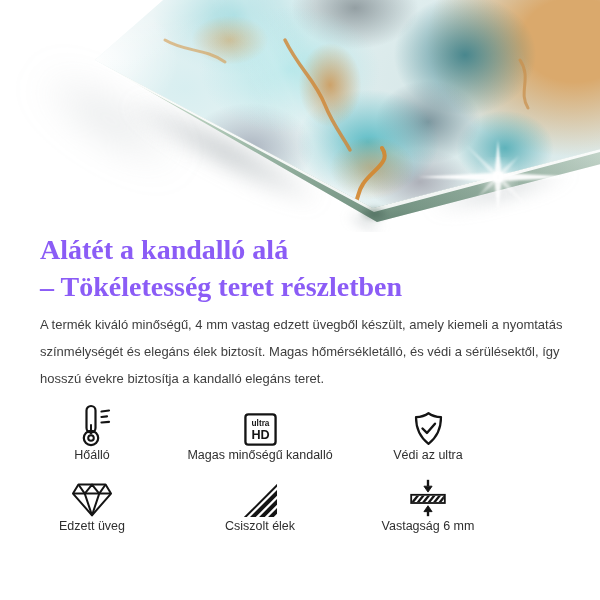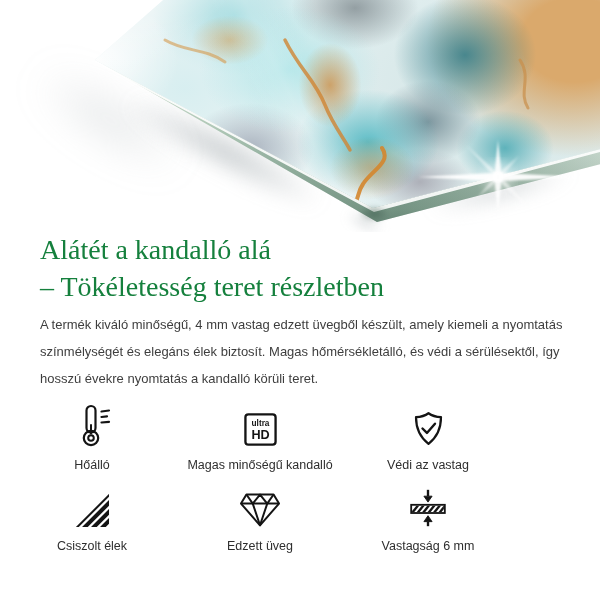--- a/index.html
+++ b/index.html
@@ -53,32 +53,32 @@
      background-color:#e6f2f3;}
   .veins{position:absolute;left:0;top:0;}
   .tip-shade{position:absolute;left:352px;top:201px;width:44px;height:25px;
      background:radial-gradient(50% 50% at 50% 50%,rgba(52,82,68,.5),rgba(52,82,68,0) 70%);
      filter:blur(2px);}
   .sparkle{position:absolute;left:418px;top:132px;}
 
   
   .content{position:absolute;left:40px;top:229px;width:520px;}
   .title{margin:2px 0 0;font-family:"Liberation Serif","DejaVu Serif",serif;
-         font-weight:400;font-size:28px;line-height:37px;color:#15803d;}
+         font-weight:700;font-size:28px;line-height:37px;color:#8b5cf6;}
   .title span{display:block;}
   .desc{margin:6px 0 0;font-size:13px;line-height:27px;color:#3e3e3e;}
   .desc span{display:block;white-space:nowrap;}
 
   
   .features{margin-top:9px;width:440px;}
   .feature-row{display:flex;justify-content:space-between;}
   .feature-row + .feature-row{margin-top:8px;}
   .feature{width:104px;display:flex;flex-direction:column;align-items:center;}
   .icon-box{height:46px;display:flex;align-items:flex-end;justify-content:flex-end;}
-  .f-label{margin-top:10px;font-size:12.5px;line-height:17px;color:#2e2e2e;
+  .f-label{margin-top:0;font-size:12.5px;line-height:17px;color:#2e2e2e;
            white-space:nowrap;text-align:center;}
   .icon-stroke{stroke:#141414;fill:none;}
 </style>
 </head>
 <body>
 
 <div class="page">
 
   <div class="hero">
     <div class="shadow shadow-2"></div>
@@ -121,21 +121,21 @@
   </div>
 
   <div class="content">
     <h1 class="title">
       <span>Alátét a kandalló alá</span>
       <span>– Tökéletesség teret részletben</span>
     </h1>
     <p class="desc">
       <span>A termék kiváló minőségű, 4 mm vastag edzett üvegből készült, amely kiemeli a nyomtatás</span>
       <span>színmélységét és elegáns élek biztosít. Magas hőmérsékletálló, és védi a sérülésektől, így</span>
-      <span>hosszú évekre nyomtatás a kandalló körüli teret.</span>
+      <span>hosszú évekre biztosítja a kandalló elegáns teret.</span>
     </p>
 
     <div class="features">
       <div class="feature-row">
 
         <div class="feature">
           <div class="icon-box">
             <svg width="40" height="43" viewBox="0 0 40 43">
               <g class="icon-stroke" stroke-width="2.2" stroke-linecap="round">
                 <rect x="14.5" y="2" width="9" height="26.5" rx="4.5"></rect>
@@ -162,58 +162,58 @@
           <div class="f-label">Magas minőségű kandalló</div>
         </div>
 
         <div class="feature">
           <div class="icon-box">
             <svg width="37" height="37" viewBox="0 0 40 40">
               <path class="icon-stroke" stroke-width="2.4" stroke-linejoin="round" d="M20,3.5 C23.5,6 28.5,7.5 33.5,7.8 C33.5,18 31,28 20,36.5 C9,28 6.5,18 6.5,7.8 C11.5,7.5 16.5,6 20,3.5 Z"></path>
               <path class="icon-stroke" stroke-width="2.6" stroke-linecap="round" stroke-linejoin="round" d="M13.5,20 L18.3,24.8 L27,14.8"></path>
             </svg>
           </div>
-          <div class="f-label">Védi az vastag</div>
+          <div class="f-label">Védi az ultra</div>
         </div>
 
       </div>
       <div class="feature-row">
+
+        <div class="feature">
+          <div class="icon-box">
+            <svg width="42" height="38" viewBox="0 0 46 42">
+              <g class="icon-stroke" stroke-width="2.2" stroke-linejoin="round">
+                <path d="M8,5 L38,5 L44,15 L23,39 L2,15 Z"></path>
+                <path d="M2,15 L44,15"></path>
+                <path d="M8,5 L15,15 L23,5 L31,15 L38,5"></path>
+                <path d="M15,15 L23,39 L31,15"></path>
+              </g>
+            </svg>
+          </div>
+          <div class="f-label">Edzett üveg</div>
+        </div>
 
         <div class="feature">
           <div class="icon-box">
             <svg width="36" height="36" viewBox="0 0 40 40">
               <defs>
                   <clipPath id="triclip">
                     <polygon points="2,39 39,39 39,2"></polygon>
                   </clipPath>
                 </defs>
               <g clip-path="url(#triclip)" stroke="#141414" stroke-width="4.5">
                 <line x1="0" y1="41" x2="41" y2="0"></line>
                 <line x1="10" y1="41" x2="51" y2="0"></line>
                 <line x1="20" y1="41" x2="61" y2="0"></line>
                 <line x1="30" y1="41" x2="71" y2="0"></line>
                 <line x1="40" y1="41" x2="81" y2="0"></line>
               </g>
             </svg>
           </div>
           <div class="f-label">Csiszolt élek</div>
-        </div>
-
-        <div class="feature">
-          <div class="icon-box">
-            <svg width="42" height="38" viewBox="0 0 46 42">
-              <g class="icon-stroke" stroke-width="2.2" stroke-linejoin="round">
-                <path d="M8,5 L38,5 L44,15 L23,39 L2,15 Z"></path>
-                <path d="M2,15 L44,15"></path>
-                <path d="M8,5 L15,15 L23,5 L31,15 L38,5"></path>
-                <path d="M15,15 L23,39 L31,15"></path>
-              </g>
-            </svg>
-          </div>
-          <div class="f-label">Edzett üveg</div>
         </div>
 
         <div class="feature">
           <div class="icon-box">
             <svg width="40" height="40" viewBox="0 0 44 44">
               <defs>
                   <clipPath id="barclip">
                     <rect x="4.5" y="19.5" width="35" height="7"></rect>
                   </clipPath>
                 </defs>

